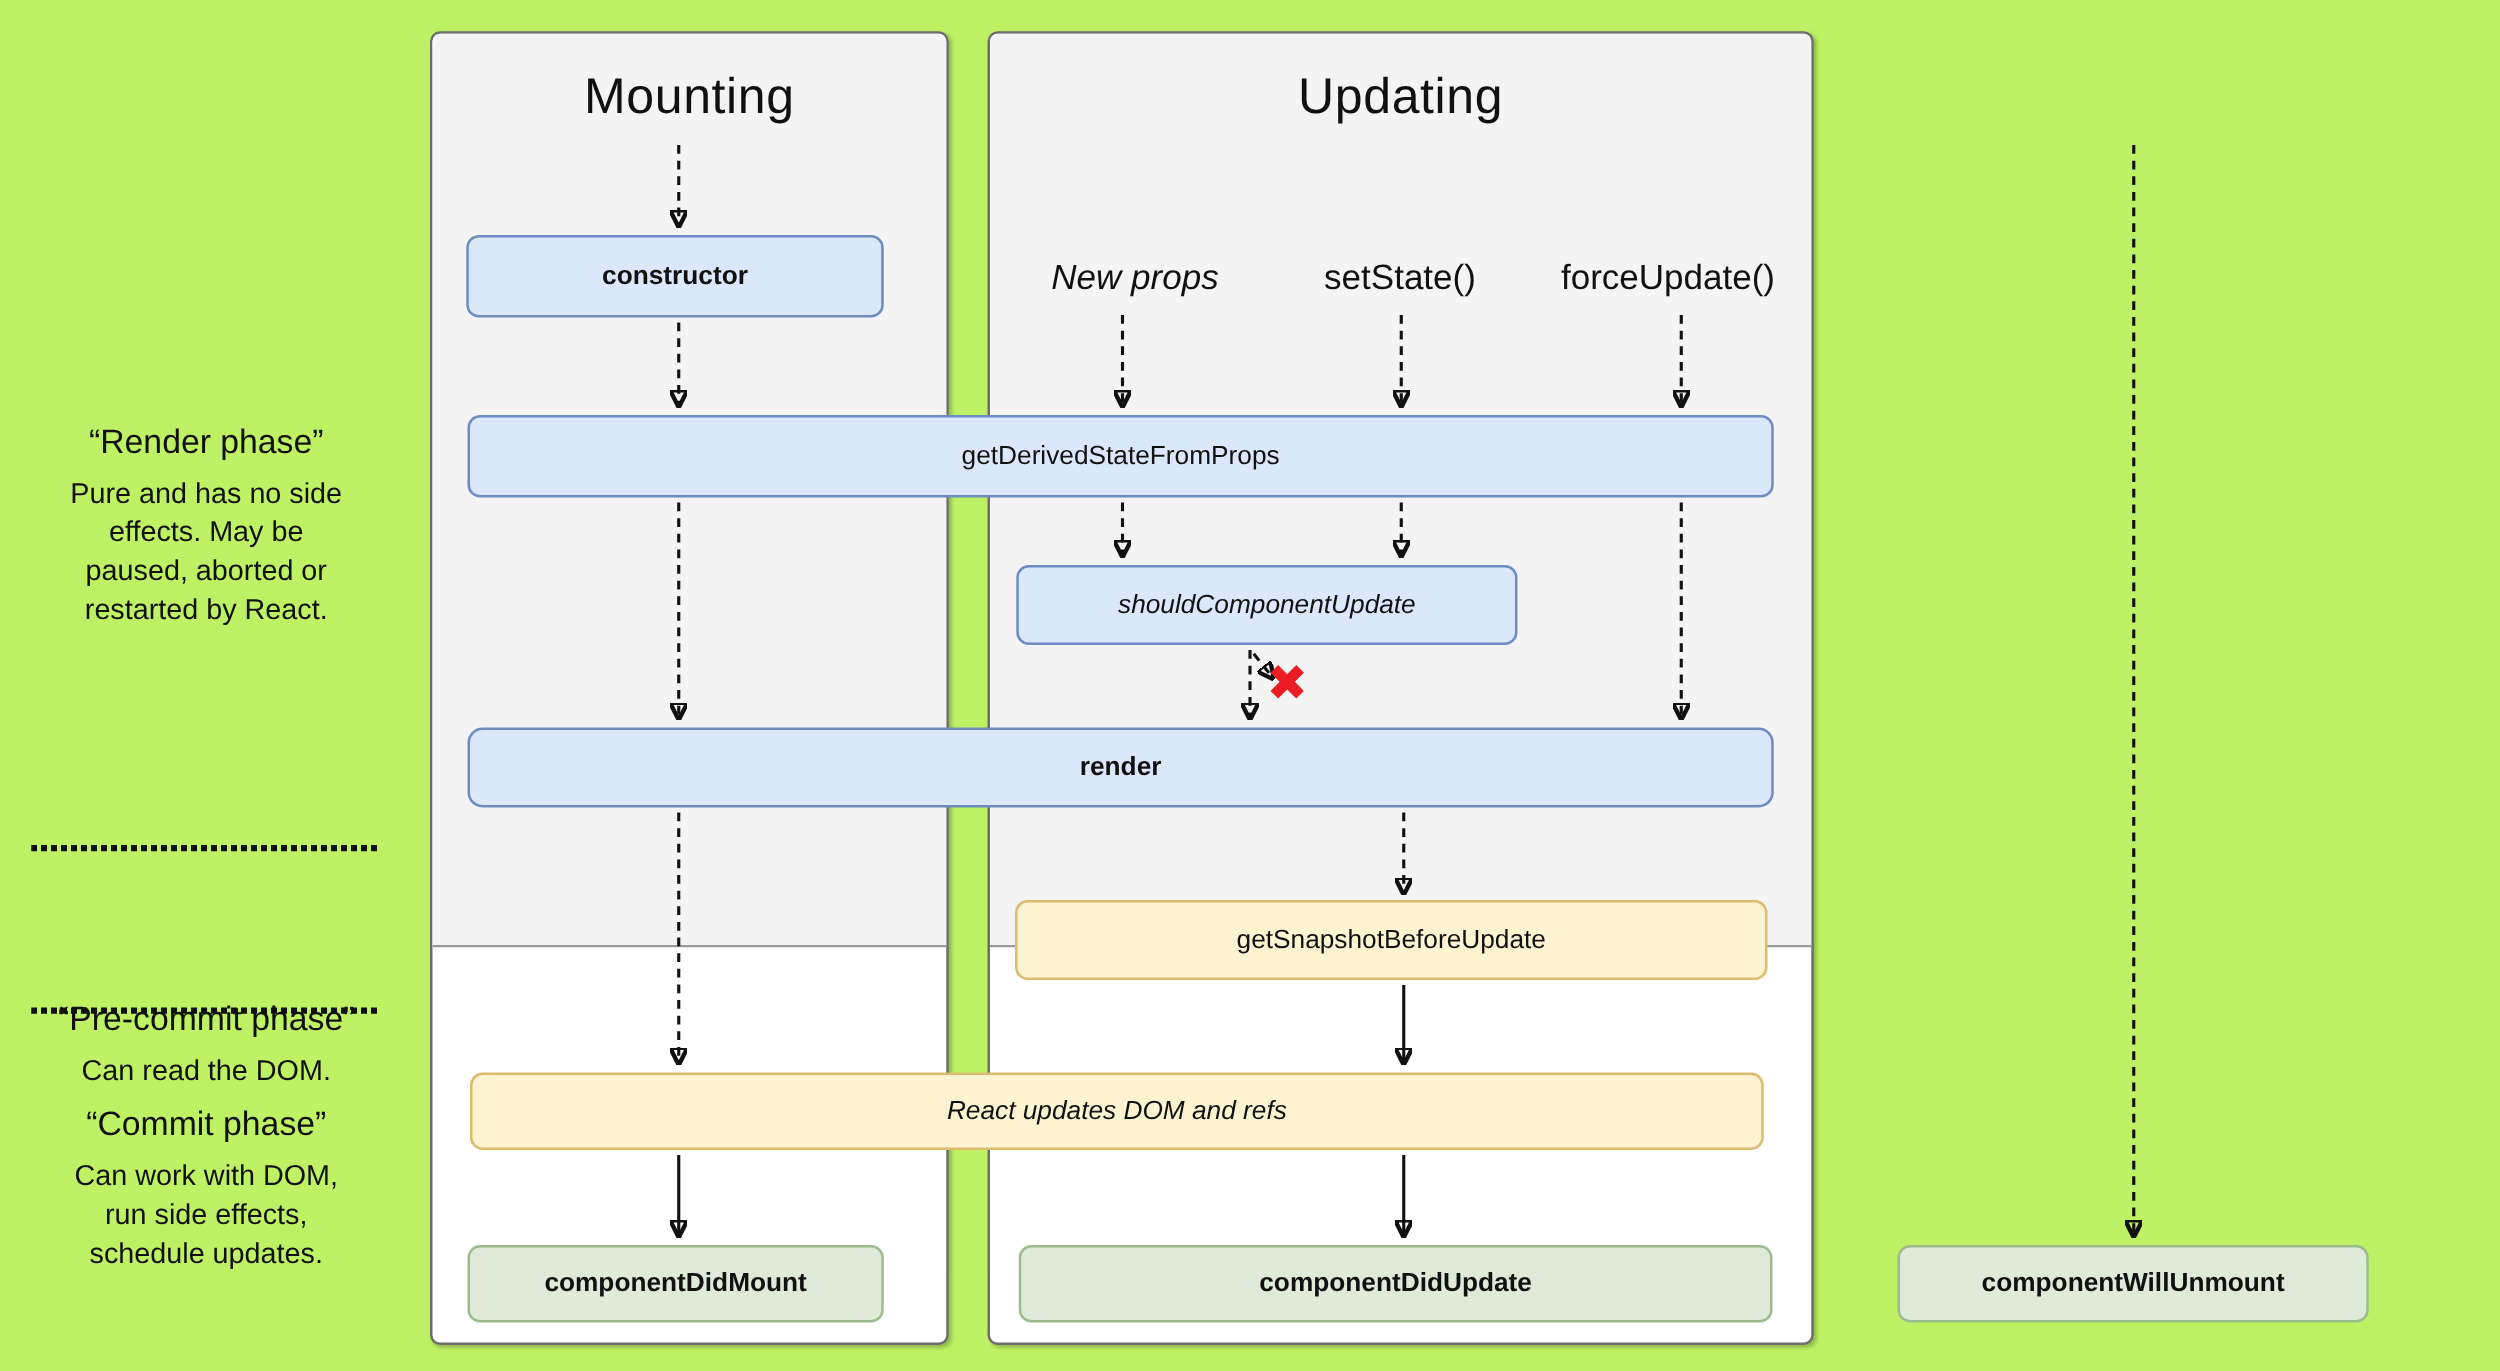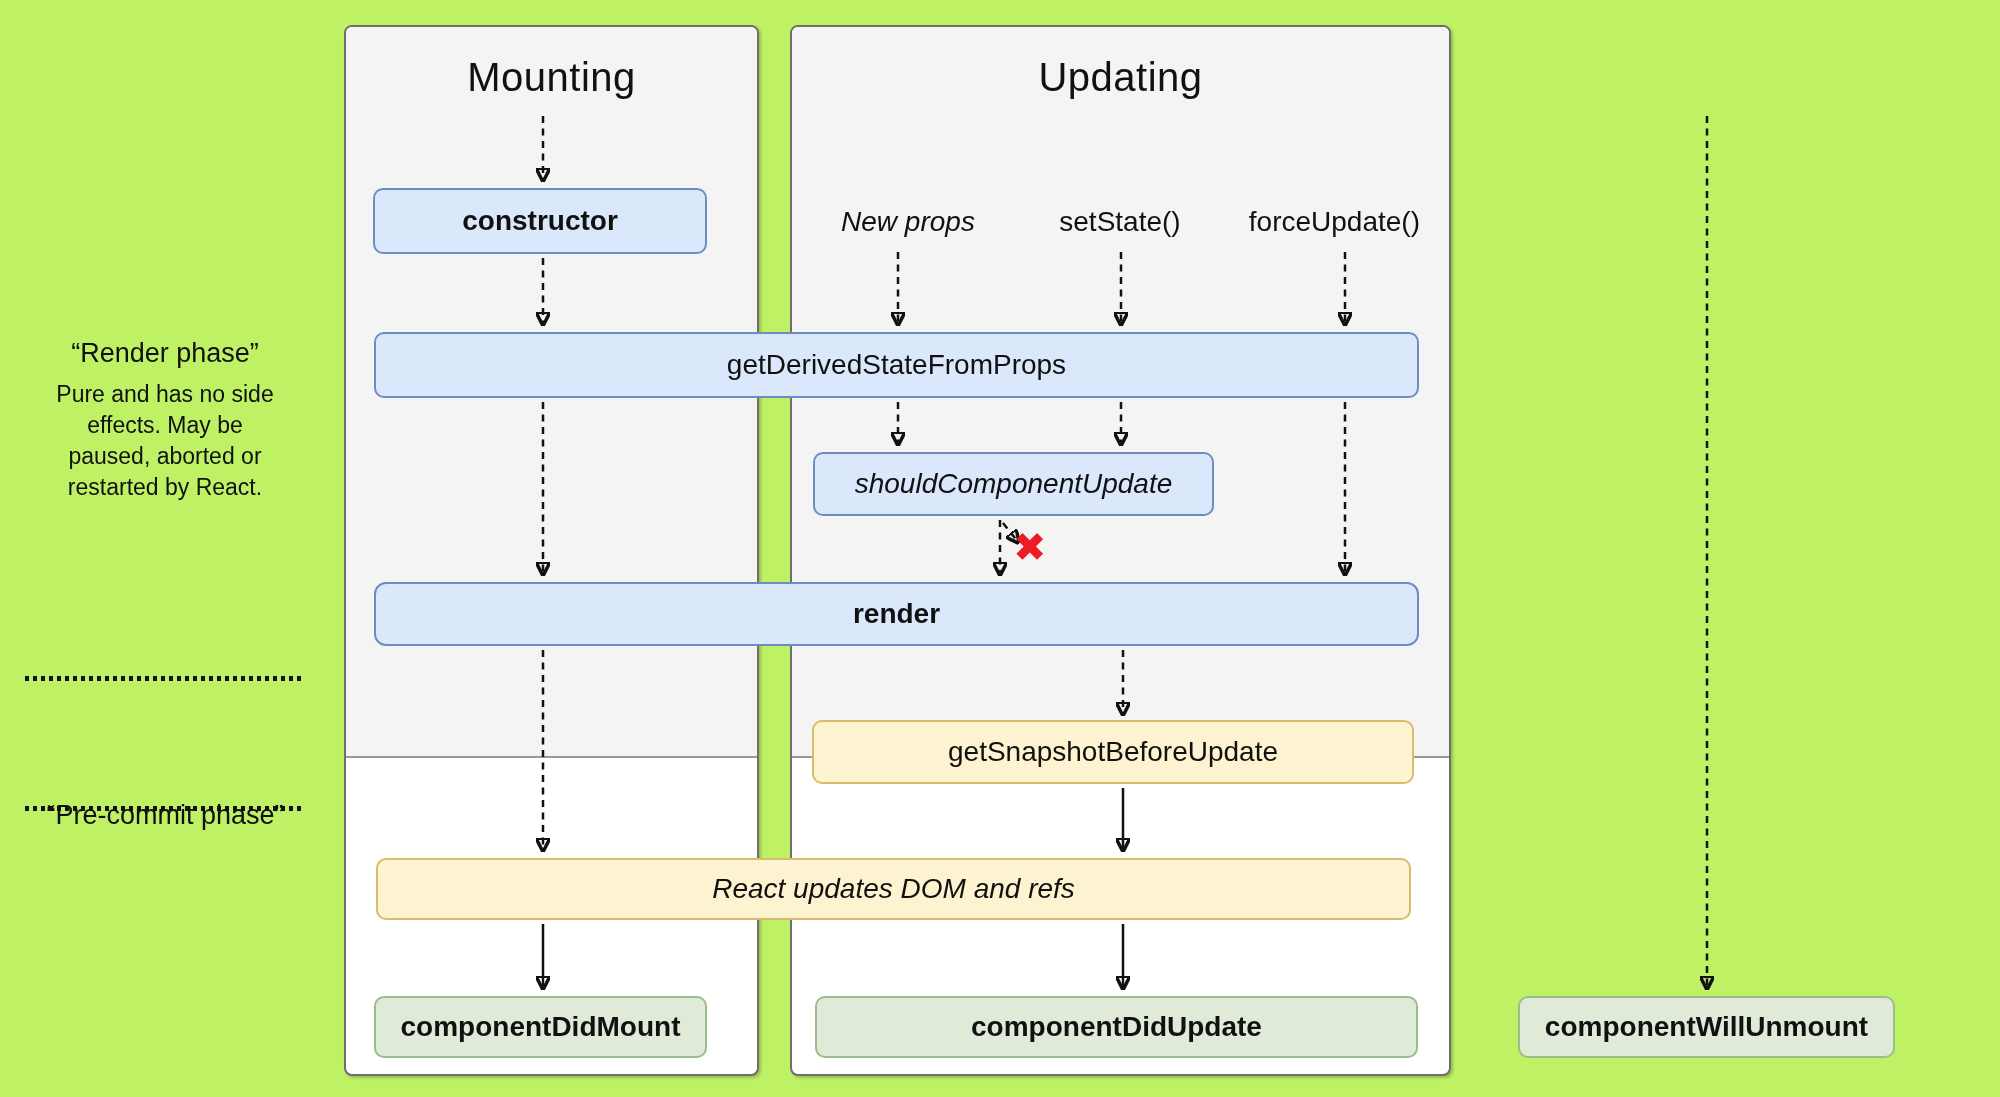--- a/index.html
+++ b/index.html
@@ -16,21 +16,21 @@
     position:absolute;top:0;left:0;right:0;height:729px;
     background:var(--panel-gray,#f4f4f5);
     border-bottom:2px solid #999;border-radius:6px 6px 0 0;
   }
   .col-title{
     position:absolute;top:28px;left:0;width:100%;text-align:center;
     font-size:40px;font-weight:500;letter-spacing:0.5px;
   }
   .box{
     position:absolute;display:flex;align-items:center;justify-content:center;
-    font-size:28px;border-radius:10px;box-sizing:border-box;text-align:center;
+    font-size:21px;border-radius:10px;box-sizing:border-box;text-align:center;
     border:2px solid transparent;line-height:1.1;
   }
   .box-blue{background:var(--blue-fill,#dbe7fb);border-color:var(--blue-border,#6d8cc0);}
   .box-yellow{background:var(--yellow-fill,#fdf3d0);border-color:var(--yellow-border,#d9bc6d);}
   .box-green{background:var(--green-fill,#dfebd8);border-color:var(--green-border,#9cbc8e);}
   .bold{font-weight:700;}
   .italic{font-style:italic;}
   .trigger-label{
     position:absolute;top:206px;font-size:28px;text-align:center;line-height:1.15;
   }
@@ -70,24 +70,31 @@
     <div class="phase-desc">Pure and has no side
 effects. May be
 paused, aborted or
 restarted by React.</div>
   </div>
 
   <div class="dotted-sep" style="top:676px;"></div>
 
   <div class="phase-block" style="top:752px;margin-top:48px;">
     <div class="phase-title">“Pre-commit phase”</div>
+    <div class="phase-desc">Can read the DOM.</div>
   </div>
 
   <div class="dotted-sep" style="top:806px;"></div>
 
+  <div class="phase-block" style="top:884px;">
+    <div class="phase-title">“Commit phase”</div>
+    <div class="phase-desc">Can work with DOM,
+run side effects,
+schedule updates.</div>
+  </div>
 
   <div class="trigger-label italic" style="left:828px;width:160px;">New props</div>
   <div class="trigger-label" style="left:1040px;width:160px;">setState()</div>
   <div class="trigger-label" style="left:1240px;width:180px;text-align:right;">forceUpdate()</div>
 
   <svg class="arrows" width="2000" height="1097" viewBox="0 0 2000 1097">
     <defs>
       <marker id="ah" viewBox="0 0 10 10" refX="8.5" refY="5" markerWidth="5.5" markerHeight="5.5" orient="auto-start-reverse">
         <path d="M0,0 L10,5 L0,10 z" fill="#111" stroke="none"></path>
       </marker>

